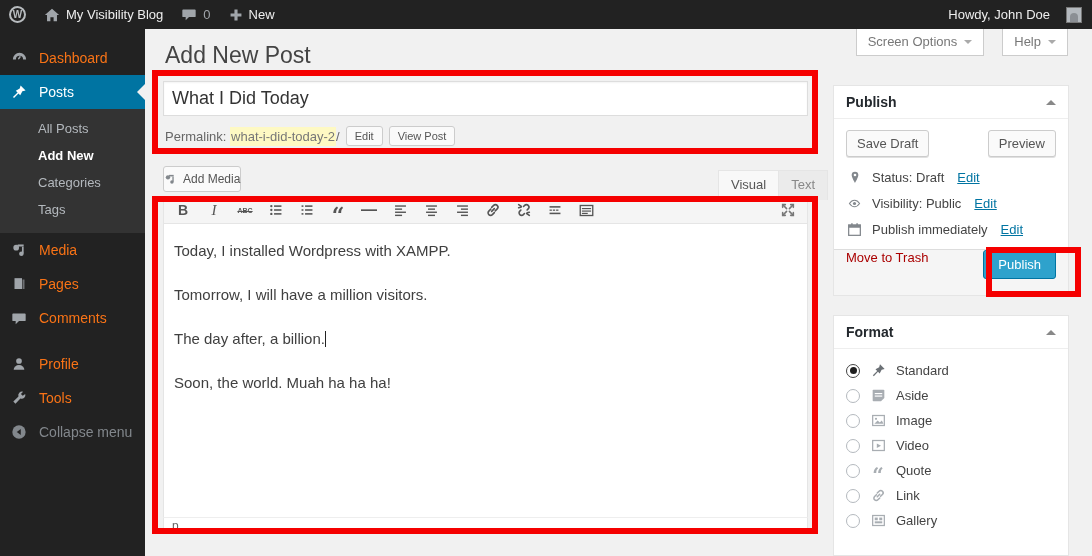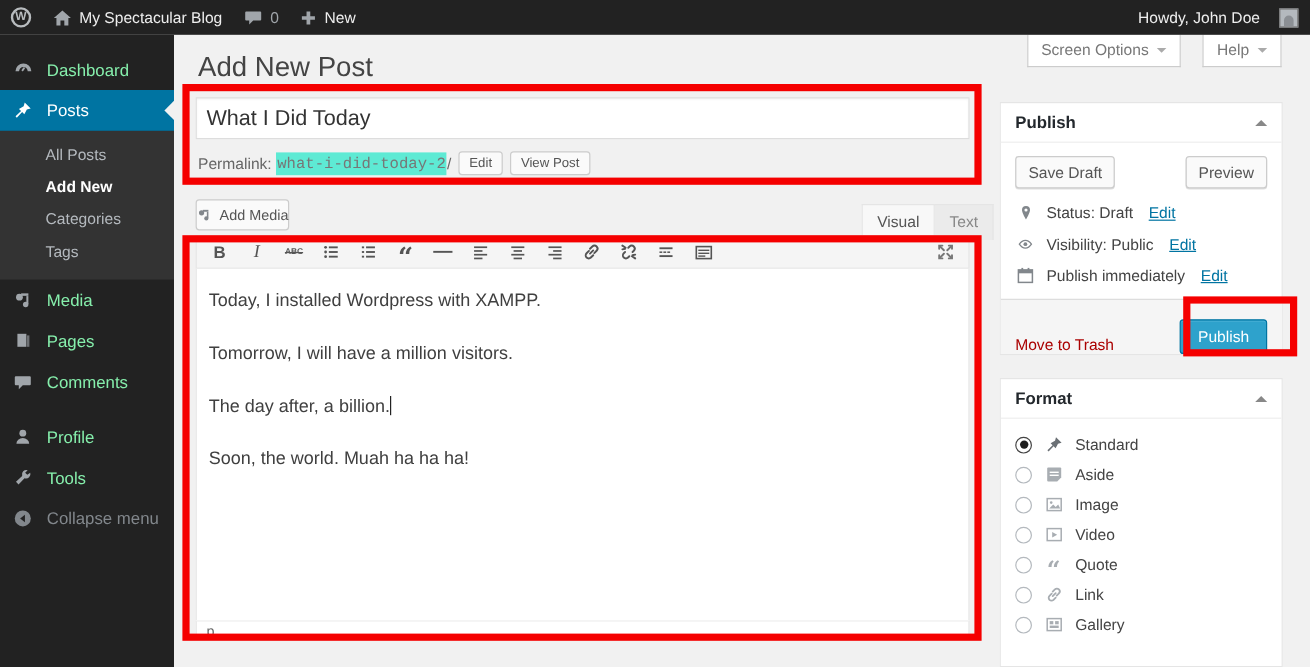--- a/index.html
+++ b/index.html
@@ -19,21 +19,21 @@
   .ab-count { color:#a0a5aa; }
   .ab-right { margin-left:auto; display:flex; align-items:center; gap:16px; padding-right:10px; height:100%; }
   .avatar { width:16px; height:16px; background:#b4b9be; border:1px solid #777;
             display:flex; align-items:flex-end; justify-content:center; overflow:hidden; }
   .avatar span { display:block; width:8px; height:9px; background:#8b8f94; border-radius:4px 4px 0 0; }
 
   
   .sidebar { position:absolute; top:29px; left:0; width:145px; bottom:0; background:#222; z-index:20;
              color:#eee; font-size:14px; }
   .menu { padding-top:12px; }
-  .mi { position:relative; display:flex; align-items:center; gap:10px; height:34px; padding-left:9px; color:#86efac; }
+  .mi { position:relative; display:flex; align-items:center; gap:10px; height:34px; padding-left:9px; color:#f97316; }
   .mi .ic { width:20px; display:flex; justify-content:center; color:#a0a5aa; }
   .mi.active { background:#0074a2; color:#fff; }
   .mi.active .ic { color:#fff; }
   .mi.active::after { content:""; position:absolute; right:0; top:50%; margin-top:-8px;
                       border:8px solid transparent; border-right-color:#f1f1f1; }
   .mi.collapse { color:#82878c; margin-top:0; }
   .mi.collapse .ic { color:#82878c; }
   .submenu { background:#333; padding:6px 0 10px; }
   .smi { padding:6px 0 6px 38px; font-size:13px; color:#b4b9be; }
   .smi.current { color:#fff; font-weight:bold; }
@@ -51,21 +51,21 @@
   .anno1 { left:152px; top:70px;  width:666px; height:84px; }
   .anno2 { left:152px; top:196px; width:666px; height:338px; }
   .anno3 { left:986px; top:247px; width:95px;  height:50px; }
 
   
   .title-input { position:absolute; left:163px; top:81px; width:645px; height:35px;
                  border:1px solid #ddd; background:#fff; padding:0 8px; font-size:18px; color:#333;
                  font-family:"Liberation Sans", sans-serif; box-shadow:inset 0 1px 2px rgba(0,0,0,.05); z-index:5; }
   .permalink { position:absolute; left:165px; top:124px; height:24px; display:flex; align-items:center;
                font-size:13px; color:#666; z-index:5; white-space:pre; }
-  .permalink .slug { background:#5eead4; color:#777; padding:2px 1px;font-family:Liberation Mono, monospace; }
+  .permalink .slug { background:#fef9c3; color:#777; padding:2px 1px; }
   .btn-small { border:1px solid #ccc; background:#fafafa; border-radius:3px; color:#555;
                font-size:11px; padding:3px 8px; margin-left:6px; box-shadow:0 1px 0 #eee; }
 
   
   .add-media { position:absolute; left:163px; top:166px; height:26px; display:flex; align-items:center; gap:6px;
                background:#fafafa; border:1px solid #ccc; border-radius:3px; padding:0 0;
                font-size:12px; color:#555; z-index:5; }
   .add-media .ic { color:#82878c; display:flex; }
   .ed-tabs { position:absolute; left:718px; top:170px; display:flex; z-index:5; }
   .ed-tab { font-size:13px; padding:6px 12px 8px; }
@@ -100,21 +100,21 @@
   .caret-up { width:0; height:0; border:5px solid transparent; border-bottom-color:#888; margin-bottom:4px; }
   .pb-publish { top:85px; height:211px; }
   .pb-body { padding:11px 12px 0; }
   .btnrow { display:flex; justify-content:space-between; margin-bottom:13px; }
   .button { background:#fafafa; border:1px solid #ccc; border-radius:3px; padding:5px 10px;
             font-size:13px; color:#555; box-shadow:0 1px 0 #e0e0e0; }
   .misc-row { display:flex; align-items:center; gap:9px; margin:11px 0; font-size:13px; color:#444; }
   .misc-row .ic { color:#82878c; display:flex; width:17px; justify-content:center; }
   a.edit-link { color:#0074a2; text-decoration:underline; margin-left:4px; font-size:13px; }
   .pb-foot { position:absolute; bottom:0; left:0; right:0; height:46px; background:#f5f5f5;
-             border-top:1px solid #ddd; display:flex; align-items:flex-end; justify-content:space-between;
+             border-top:1px solid #ddd; display:flex; align-items:flex-start; justify-content:space-between;
              padding:0 12px; }
   .trash-link { color:#a00; font-size:13px; text-decoration:none; }
   .publish-btn { background:#2ea2cc; border:1px solid #0074a2; border-radius:3px; color:#fff;
                  font-size:13px; padding:6px 14px; box-shadow:inset 0 1px 0 rgba(120,200,230,.5); }
 
   .pb-format { top:315px; height:241px; overflow:hidden; }
   .fmt-body { padding:9px 12px; }
   .fmt-row { display:flex; align-items:center; gap:9px; height:25px; font-size:13px; color:#444; }
   .radio { width:14px; height:14px; border:1px solid #b4b9be; border-radius:50%; background:#fff;
            display:flex; align-items:center; justify-content:center; flex:none; }
@@ -135,21 +135,21 @@
     <div class="ab-left">
       <div class="ab-item">
         <span class="wp-logo-ring">W</span>
       </div>
       <div class="ab-item">
         <span class="ab-icon">
           <svg width="16" height="16" viewBox="0 0 18 18" fill="currentColor">
               <path d="M9 2l8 7h-2.4v7h-3.8v-4.6H7.2V16H3.4V9H1z"></path>
             </svg>
         </span>
-        <span>My Spectacular Blog</span>
+        <span>My Visibility Blog</span>
       </div>
       <div class="ab-item">
         <span class="ab-icon">
           <svg width="16" height="15" viewBox="0 0 18 18" fill="currentColor">
               <path d="M2 3h14a1 1 0 0 1 1 1v7a1 1 0 0 1-1 1H9l-4 4v-4H2a1 1 0 0 1-1-1V4a1 1 0 0 1 1-1z"></path>
             </svg>
         </span>
         <span class="ab-count">0</span>
       </div>
       <div class="ab-item">

